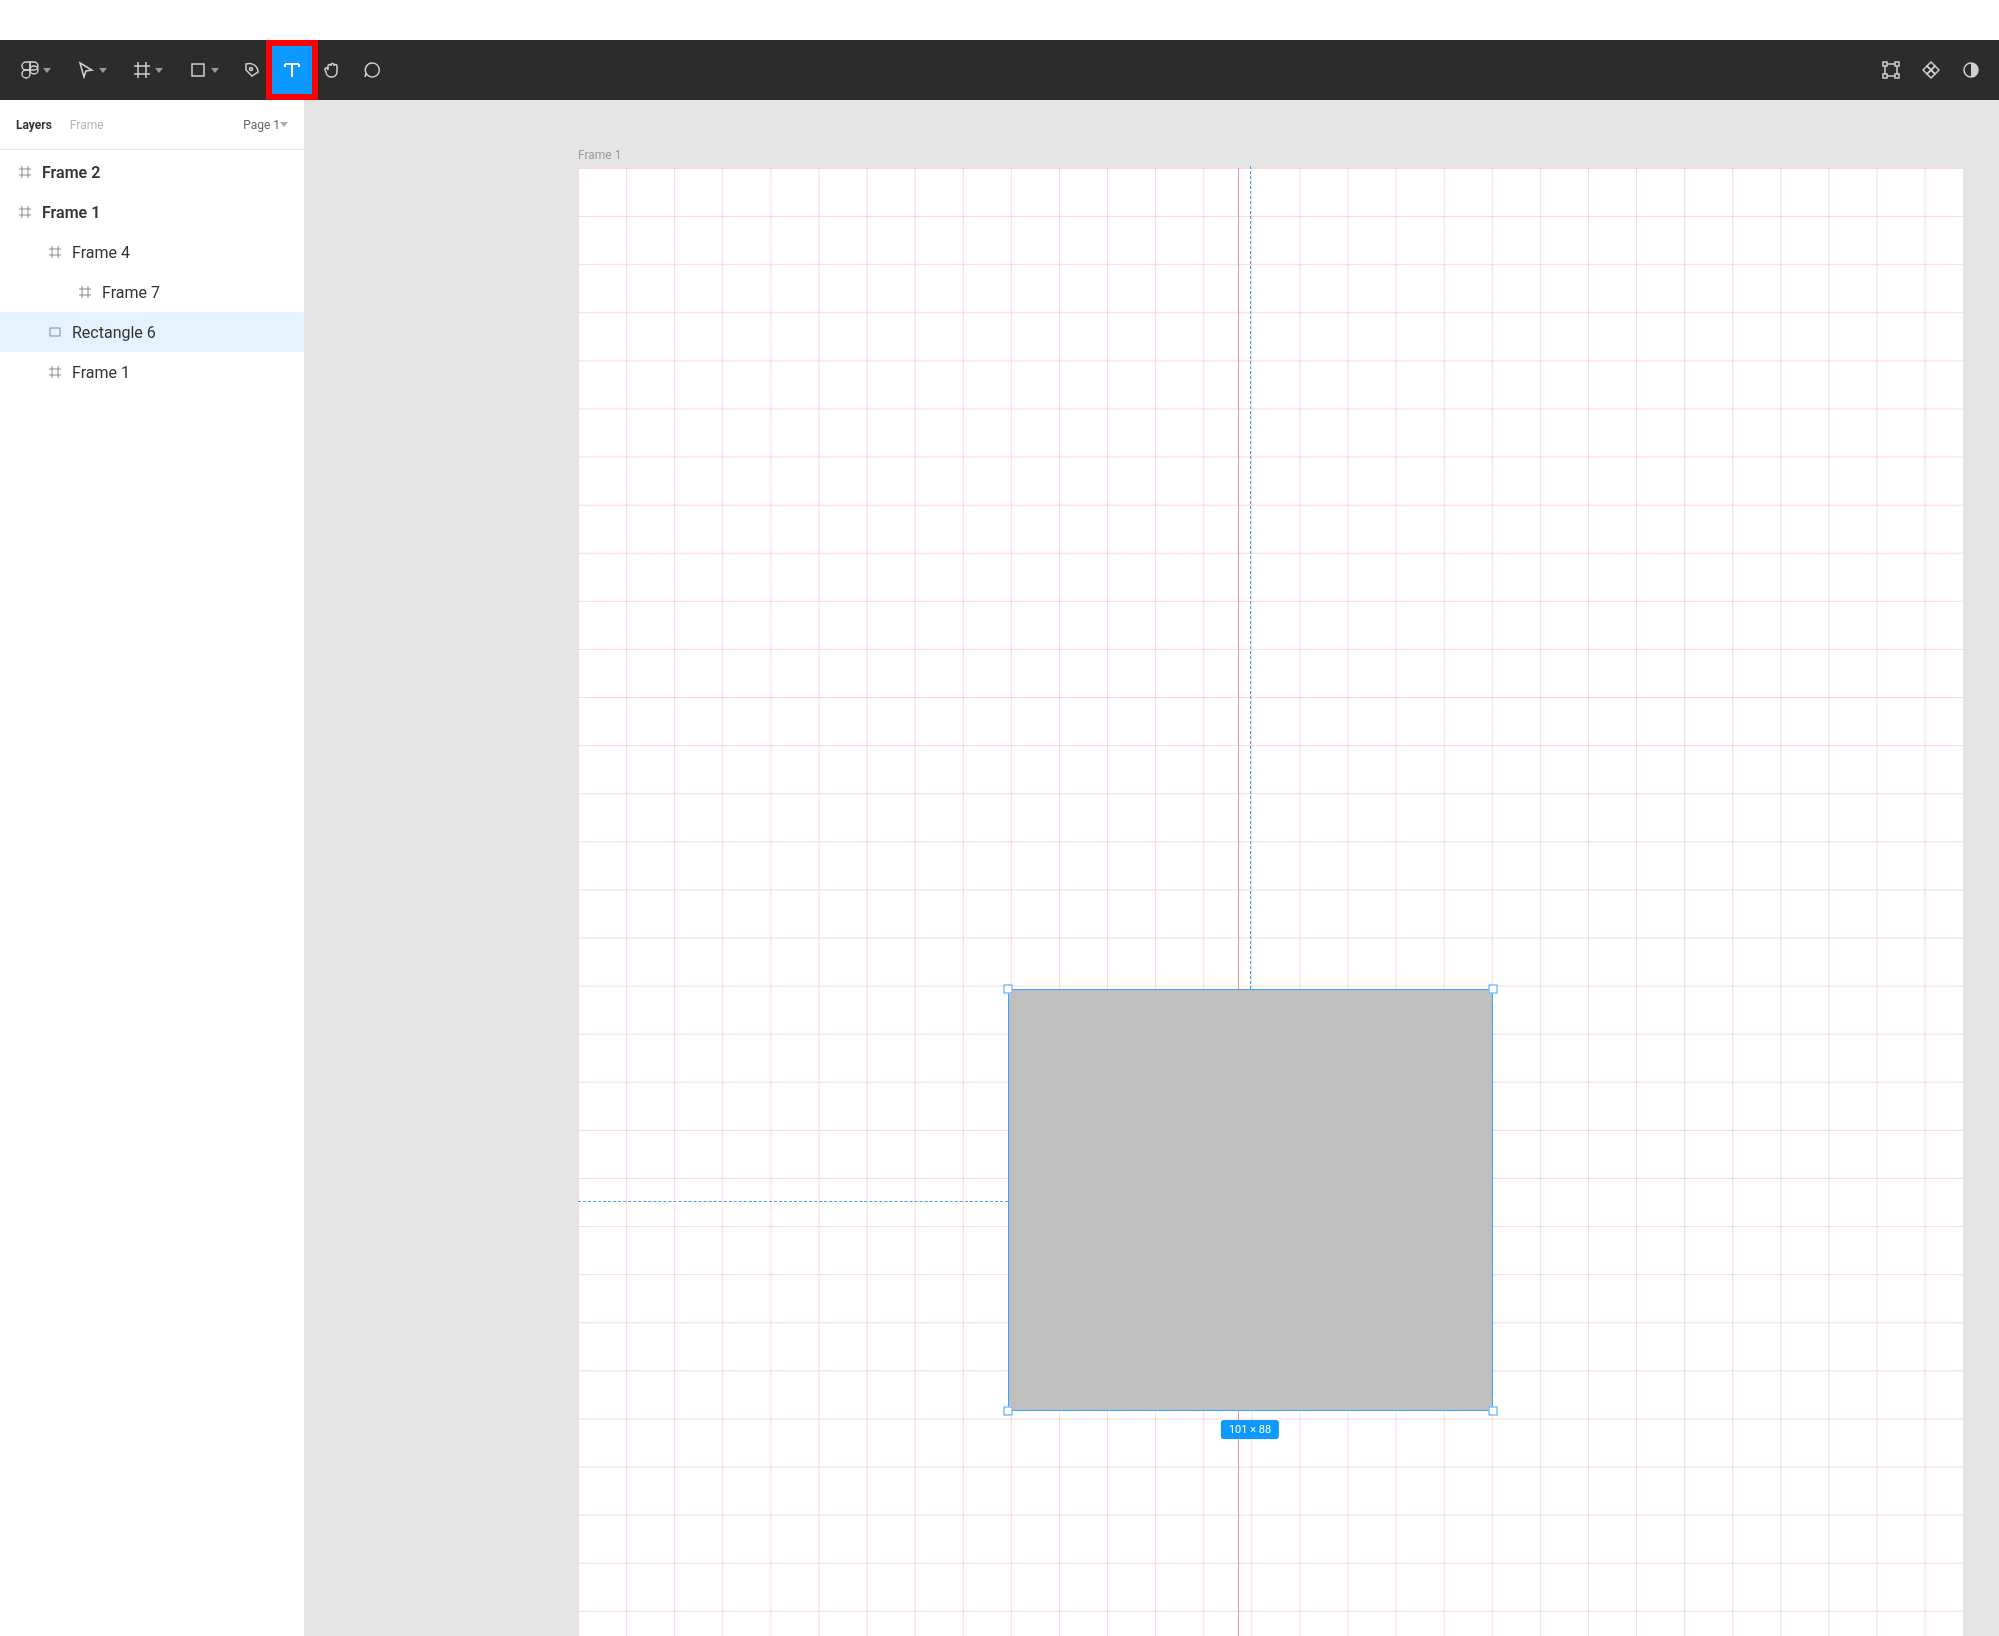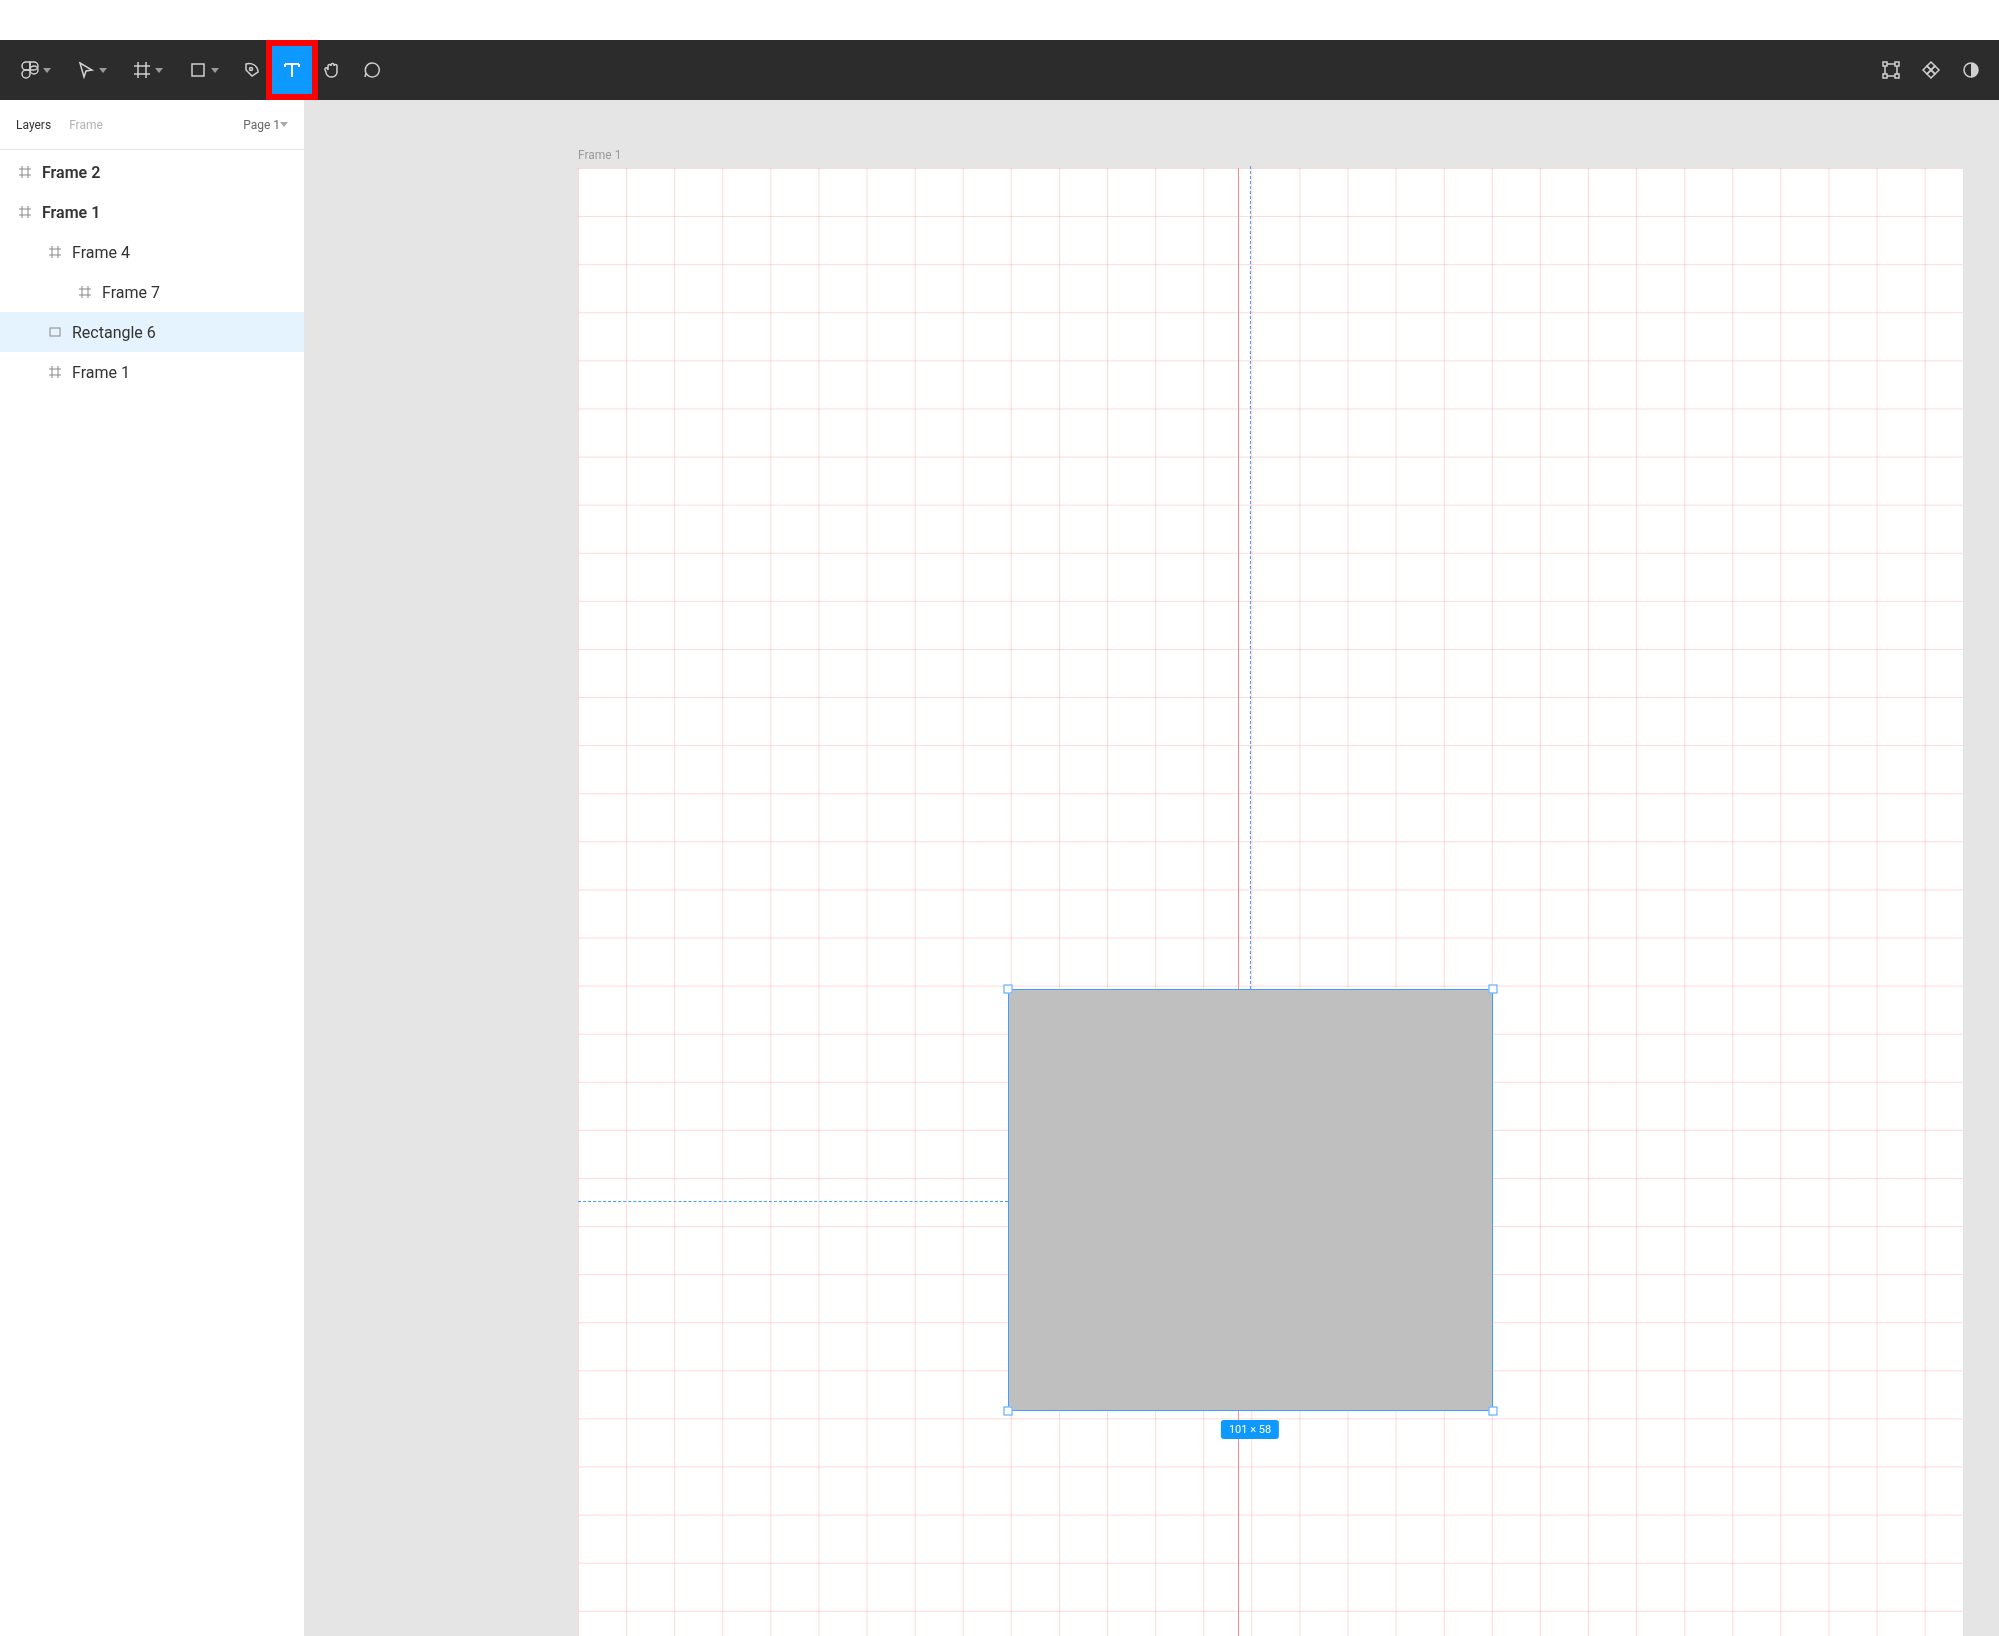--- a/index.html
+++ b/index.html
@@ -37,21 +37,21 @@
   .sidebar {
     position: absolute; left: 0; top: 100px; bottom: 0; width: 305px; background: #fff;
     border-right: 1px solid #e6e6e6;
   }
   .sidebar-tabs {
     height: 50px; display: flex; align-items: center; justify-content: space-between;
     padding: 0 16px; border-bottom: 1px solid #e6e6e6;
   }
   .sidebar-tabs-left { display: flex; gap: 18px; }
   .tab { color: #b3b3b3; cursor: pointer; font-size: 12px; }
-  .tab.active { color: #333; font-weight: 400; }
+  .tab.active { color: #333; font-weight: 700; }
   .page-selector { display: flex; align-items: center; color: #666; font-size: 12px; cursor: pointer; }
   .page-selector .caret-down {
     width: 0; height: 0; border-left: 4px solid transparent; border-right: 4px solid transparent;
     border-top: 5px solid #aaa;
   }
 
   .layers { padding-top: 2px; }
   .layer-row {
     height: 40px; display: flex; align-items: center; gap: 10px; padding-left: 18px;
     color: #333; cursor: pointer; font-size: 16px;
@@ -284,16 +284,16 @@
   <div class="guide-v" style="left:945px; top:66px; height:888px;"></div>
   <div class="guide-h" style="left:273px; top:1101px; width:430px;"></div>
 
   <div class="rect-selected" style="left:703px; top:889px; width:485px; height:422px;">
   </div>
   <div class="seln-handle" style="left:703px; top:889px;"></div>
   <div class="seln-handle" style="left:1188px; top:889px;"></div>
   <div class="seln-handle" style="left:703px; top:1311px;"></div>
   <div class="seln-handle" style="left:1188px; top:1311px;"></div>
 
-  <div class="dim-badge" style="left:945px; top:1320px;">101 × 58</div>
+  <div class="dim-badge" style="left:945px; top:1320px;">101 × 88</div>
 </div>
 
 </div>
 
 </body></html>

